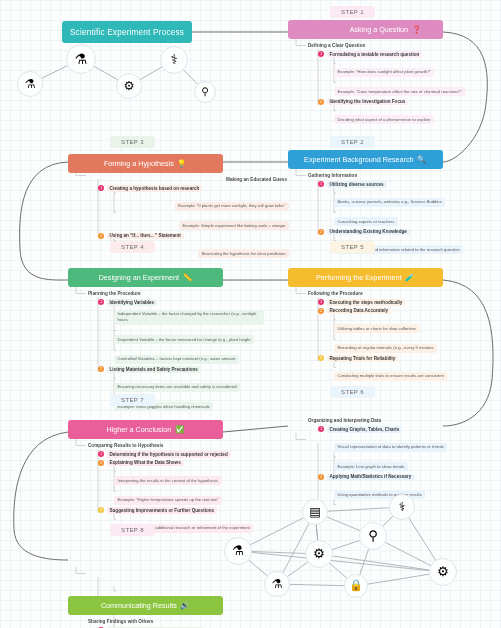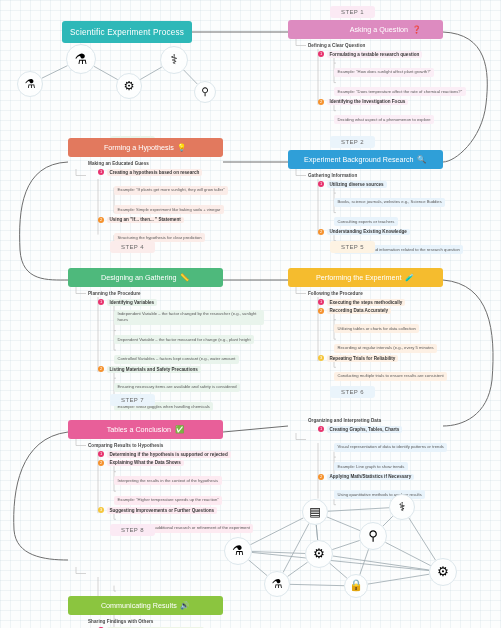--- a/index.html
+++ b/index.html
@@ -243,21 +243,21 @@
         <div class="lvl3"><span class="txt">Consulting experts or teachers</span></div>
         <div class="lvl2">
           <span class="num c2">2</span>
           <span class="txt">Understanding Existing Knowledge</span>
         </div>
         <div class="lvl3"><span class="txt">Acquiring background information related to the research question</span></div>
       </div>
       <div class="step-chip" style="left: 110px; top: 136px; background: rgb(233, 243, 234);">
         <span>STEP 3</span>
       </div>
-      <div class="branch" style="left: 68px; top: 138px; --tint: #fbece8;">
+      <div class="branch" style="left: 68px; top: 154px; text-align: right; --tint: #fbece8;">
         <div class="branch-head" style="background: rgb(226, 121, 94);">
           <span>Forming a Hypothesis</span>
           <span class="emo">💡</span>
         </div>
         <div class="sub-root">Making an Educated Guess</div>
         <div class="lvl2">
           <span class="num c1">1</span>
           <span class="txt">Creating a hypothesis based on research</span>
         </div>
         <div class="lvl3"><span class="txt">Example: "If plants get more sunlight, they will grow taller"</span></div>
@@ -266,21 +266,21 @@
           <span class="num c2">2</span>
           <span class="txt">Using an "If... then... " Statement</span>
         </div>
         <div class="lvl3"><span class="txt">Structuring the hypothesis for clear prediction</span></div>
       </div>
       <div class="step-chip" style="left: 110px; top: 241px; background: rgb(251, 236, 235);">
         <span>STEP 4</span>
       </div>
       <div class="branch" style="left: 68px; top: 268px; --tint: #e9f4ec;">
         <div class="branch-head" style="background: rgb(78, 185, 124);">
-          <span>Designing an Gathering</span>
+          <span>Designing an Experiment</span>
           <span class="emo">📏</span>
         </div>
         <div class="sub-root">Planning the Procedure</div>
         <div class="lvl2">
           <span class="num c1">1</span>
           <span class="txt">Identifying Variables</span>
         </div>
         <div class="lvl3"><span class="txt">Independent Variable – the factor changed by the researcher (e.g., sunlight hours</span></div>
         <div class="lvl3"><span class="txt">Dependent Variable – the factor measured for change (e.g., plant height</span></div>
         <div class="lvl3"><span class="txt">Controlled Variables – factors kept constant (e.g., water amount</span></div>
@@ -331,21 +331,21 @@
           <span class="num c2">2</span>
           <span class="txt">Applying Math/Statistics if Necessary</span>
         </div>
         <div class="lvl3"><span class="txt">Using quantitative methods to analyze results</span></div>
       </div>
       <div class="step-chip" style="left: 110px; top: 394px; background: rgb(234, 244, 251);">
         <span>STEP 7</span>
       </div>
       <div class="branch" style="left: 68px; top: 420px; --tint: #fdeaf1;">
         <div class="branch-head" style="background: rgb(232, 95, 153);">
-          <span>Tables a Conclusion</span>
+          <span>Higher a Conclusion</span>
           <span class="emo">✅</span>
         </div>
         <div class="sub-root">Comparing Results to Hypothesis</div>
         <div class="lvl2">
           <span class="num c1">1</span>
           <span class="txt">Determining if the hypothesis is supported or rejected</span>
         </div>
         <div class="lvl2">
           <span class="num c2">2</span>
           <span class="txt">Explaining What the Data Shows</span>

